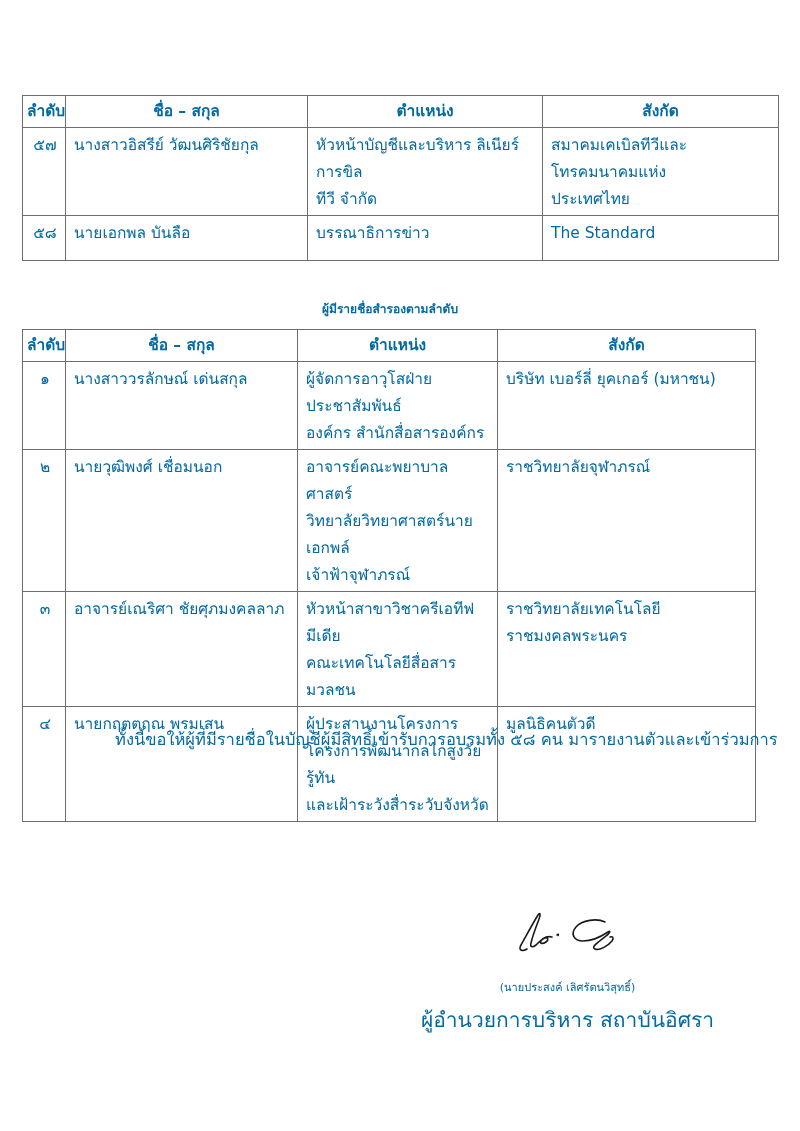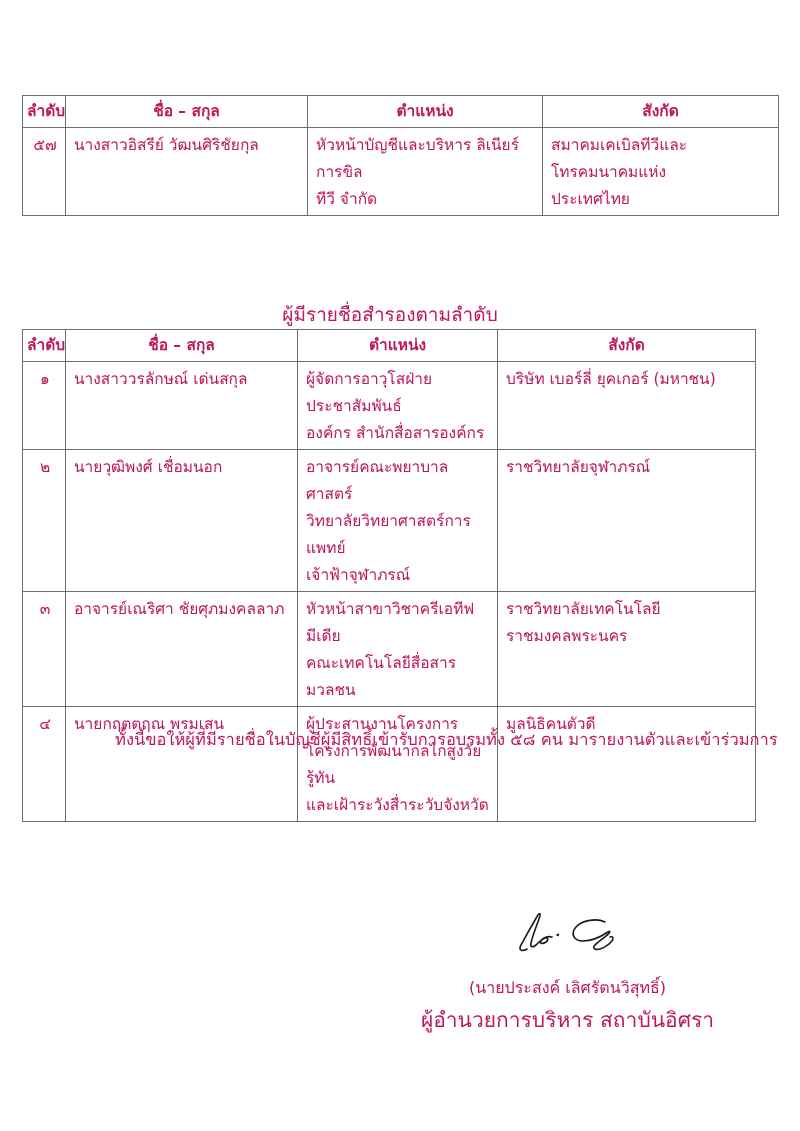--- a/index.html
+++ b/index.html
@@ -3,21 +3,21 @@
 <meta charset="utf-8">
 <style>
   * { margin: 0; padding: 0; box-sizing: border-box; }
   html, body { background: #e8e8e8; }
   .page {
     position: relative;
     width: 800px;
     height: 1131px;
     background: #ffffff;
     font-family: "DejaVu Sans", "Liberation Sans", sans-serif;
-    color: #be185d;
+    color: #0369a1;
     overflow: hidden;
     margin: 0 auto;
   }
   table.doc-table {
     position: absolute;
     border-collapse: collapse;
     table-layout: fixed;
     font-size: 15.5px;
   }
   table.doc-table td, table.doc-table th {
@@ -41,42 +41,42 @@
 
   #table1 { left: 22px; top: 95px; width: 756px; }
   #table1 tr.hdr  { height: 31px; }
   #table1 tr.r0   { height: 62px; }
   #table1 tr.r1   { height: 45px; }
 
   #section2-title {
     position: absolute;
     left: 0; top: 299px; width: 780px;
     text-align: center;
-    font-weight: normal;
-    font-size: 19px;
+    font-weight: bold;
+    font-size: 12px;
   }
 
   #table2 { left: 22px; top: 329px; width: 733px; }
   #table2 tr.hdr { height: 25px; }
   #table2 tr.r0  { height: 86px; }
   #table2 tr.r1  { height: 86px; }
   #table2 tr.r2  { height: 57px; }
   #table2 tr.r3  { height: 82px; }
 
   #closing-paragraph {
     position: absolute;
     left: 62px; top: 722px; width: 682px;
     font-size: 16.5px;
   }
   #closing-paragraph .pline { line-height: 35px; height: 35px; white-space: nowrap; }
   #closing-paragraph .pline.indent { padding-left: 53px; }
 
   #signature-block { position: absolute; left: 0; top: 905px; width: 800px; }
   #signature-svg { position: absolute; left: 505px; top: 0px; }
-  #signer-name  { position: absolute; left: 380px; top: 68px; width: 375px; text-align: center; font-size: 16px; line-height: 30px; }
+  #signer-name  { position: absolute; left: 380px; top: 68px; width: 375px; text-align: center; font-size: 11px; line-height: 30px; }
   #signer-title { position: absolute; left: 380px; top: 100px; width: 375px; text-align: center; font-size: 21px; line-height: 30px; }
 </style>
 </head>
 <body>
 
 <div class="page">
 
   <table class="doc-table" id="table1">
     <colgroup>
       <col style="width:43px">
@@ -91,20 +91,26 @@
       <th>ตำแหน่ง</th>
       <th>สังกัด</th>
     </tr>
     <tr class="r0">
       <td class="num">๕๗</td>
       <td>นางสาวอิสรีย์ วัฒนศิริชัยกุล</td>
       <td>หัวหน้าบัญชีและบริหาร ลิเนียร์ การขิล
 ทีวี จำกัด</td>
       <td>สมาคมเคเบิลทีวีและโทรคมนาคมแห่ง
 ประเทศไทย</td>
+    </tr>
+    <tr class="r1">
+      <td class="num">๕๘</td>
+      <td>นายเอกพล บันลือ</td>
+      <td>บรรณาธิการข่าว</td>
+      <td>The Standard</td>
     </tr>
   </tbody>
     </table>
 
   <div id="section2-title">ผู้มีรายชื่อสำรองตามลำดับ</div>
 
   <table class="doc-table" id="table2">
     <colgroup>
       <col style="width:43px">
         <col style="width:232px">
@@ -122,21 +128,21 @@
       <td class="num">๑</td>
       <td>นางสาววรลักษณ์ เด่นสกุล</td>
       <td>ผู้จัดการอาวุโสฝ่ายประชาสัมพันธ์
 องค์กร สำนักสื่อสารองค์กร</td>
       <td>บริษัท เบอร์ลี่ ยุคเกอร์ (มหาชน)</td>
     </tr>
     <tr class="r1">
       <td class="num">๒</td>
       <td>นายวุฒิพงศ์ เชื่อมนอก</td>
       <td>อาจารย์คณะพยาบาลศาสตร์
-วิทยาลัยวิทยาศาสตร์การแพทย์
+วิทยาลัยวิทยาศาสตร์นายเอกพล์
 เจ้าฟ้าจุฬาภรณ์</td>
       <td>ราชวิทยาลัยจุฬาภรณ์</td>
     </tr>
     <tr class="r2">
       <td class="num">๓</td>
       <td>อาจารย์เณริศา ชัยศุภมงคลลาภ</td>
       <td>หัวหน้าสาขาวิชาครีเอทีฟมีเดีย
 คณะเทคโนโลยีสื่อสารมวลชน</td>
       <td>ราชวิทยาลัยเทคโนโลยี
 ราชมงคลพระนคร</td>

